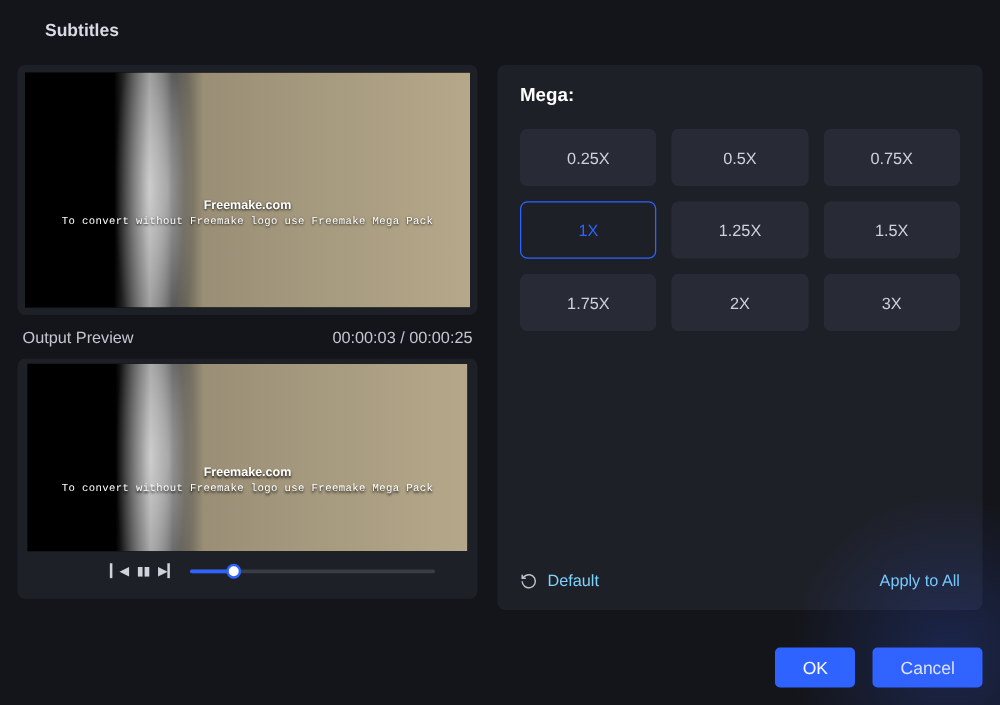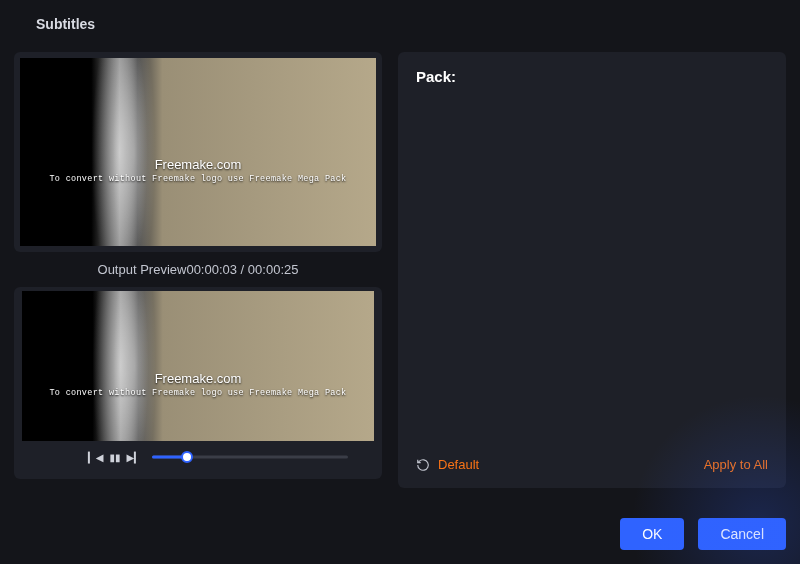--- a/index.html
+++ b/index.html
@@ -82,26 +82,26 @@
       radial-gradient(40px 200px at 28% 50%, rgba(255,255,255,0.5), transparent 70%),
       radial-gradient(30px 200px at 32% 50%, rgba(255,255,255,0.35), transparent 70%);
   }
   .wm-group {
     position: relative;
     z-index: 2;
     text-align: center;
     color: #fff;
     text-shadow: 0 1px 2px rgba(0,0,0,0.9);
   }
-  .wm-title { font-size: 13px; font-weight: 400; margin-bottom: 2px; margin-top: 36px; }
+  .wm-title { font-size: 10px; font-weight: 700; margin-bottom: 2px; margin-top: 36px; }
   .wm-sub   { font-size: 8.5px; letter-spacing: 0.3px; font-family: Liberation Mono, monospace; }
 
   .label-row {
     display: flex;
-    justify-content: center;
+    justify-content: space-between;
     font-size: 13px;
     color: #c3c6d0;
     padding: 0 4px;
   }
   .controls {
     background: #1e2028;
     border-radius: 6px;
     padding: 4px 8px 14px 8px;
   }
   .ctrl-bar {
@@ -190,21 +190,21 @@
     border-color: #2f63ff;
     color: #2f63ff;
     background: transparent;
   }
   .right-footer {
     margin-top: auto;
     display: flex;
     justify-content: space-between;
     align-items: center;
     font-size: 13px;
-    color: #f97316;
+    color: #7dd3fc;
   }
   .reset {
     display: flex;
     align-items: center;
     gap: 8px;
     cursor: pointer;
   }
   .apply-all { cursor: pointer; }
 
   .footer {
@@ -266,21 +266,32 @@
           <div class="slider-track">
               <div class="slider-fill"></div>
             </div>
           <div class="slider-thumb"></div>
         </div>
       </div>
     </div>
   </div>
 
   <div class="right-col">
-    <div class="sec-title">Pack:</div>
+    <div class="sec-title">Mega:</div>
+    <div class="speed-grid" id="speed-grid">
+        <div class="speed-btn">0.25X</div>
+        <div class="speed-btn">0.5X</div>
+        <div class="speed-btn">0.75X</div>
+        <div class="speed-btn selected">1X</div>
+        <div class="speed-btn">1.25X</div>
+        <div class="speed-btn">1.5X</div>
+        <div class="speed-btn">1.75X</div>
+        <div class="speed-btn">2X</div>
+        <div class="speed-btn">3X</div>
+      </div>
     <div class="right-footer">
       <div class="reset">
         <svg width="14" height="14" viewBox="0 0 24 24" fill="none" stroke="#bfc2cc" stroke-width="2">
           <path d="M3 12a9 9 0 1 0 3-6.7L3 8"></path>
           <polyline points="3 3 3 8 8 8"></polyline>
         </svg>
         <span>Default</span>
       </div>
       <div class="apply-all">Apply to All</div>
     </div>

